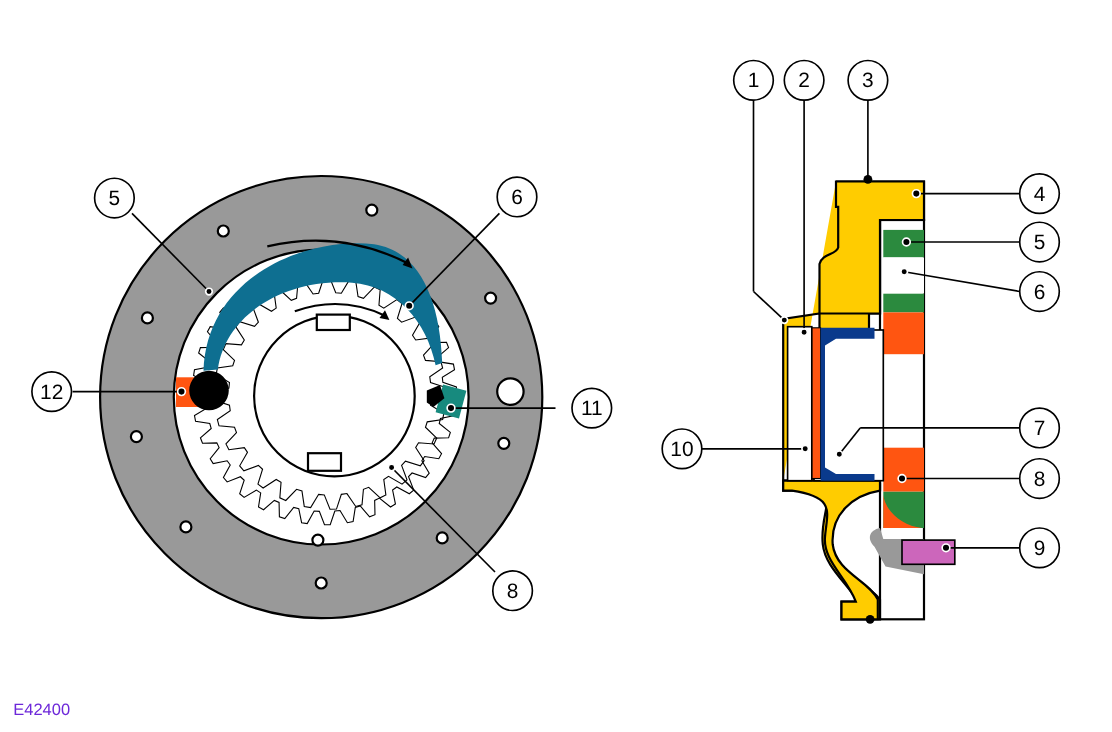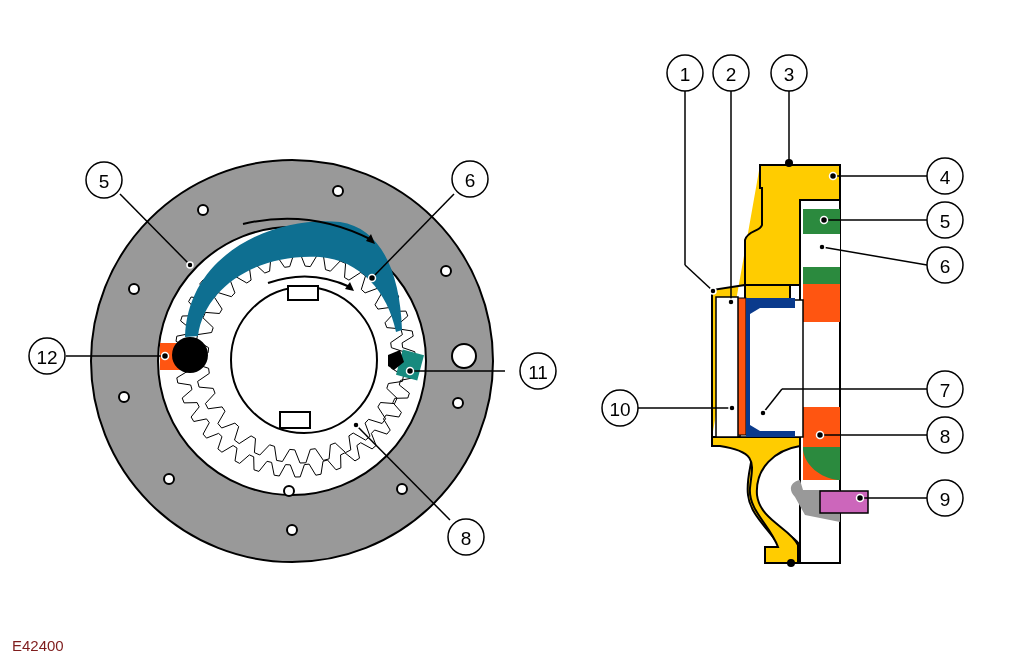--- a/index.html
+++ b/index.html
@@ -1,19 +1,19 @@
 <!DOCTYPE html>
 <html><head>
 <meta charset="utf-8">
 <style>
   html,body{margin:0;padding:0;background:#fff;}
   body{width:1011px;height:665px;overflow:hidden;position:relative;font-family:"Liberation Sans",sans-serif;}
   svg{position:absolute;left:0;top:0;}
   .callout-text{font-family:"Liberation Sans",sans-serif;font-size:19px;fill:#000;text-anchor:middle;dominant-baseline:central;}
-  .fig-id{position:absolute;left:12px;top:637px;font-size:15px;color:#7f1d1d;font-family:"Liberation Sans",sans-serif;text-align:center;}
+  .fig-id{position:absolute;left:12px;top:637px;font-size:15px;color:#6d28d9;font-family:"Liberation Sans",sans-serif;text-align:center;}
 </style>
 </head>
 <body>
 
 <svg width="1011" height="665" viewBox="0 0 1011 665">
 
   <g>
     <circle cx="292" cy="361" r="201" fill="#999" stroke="#000" stroke-width="2"></circle>
     <circle cx="292" cy="361" r="134" fill="#fff" stroke="#000" stroke-width="2"></circle>
 

